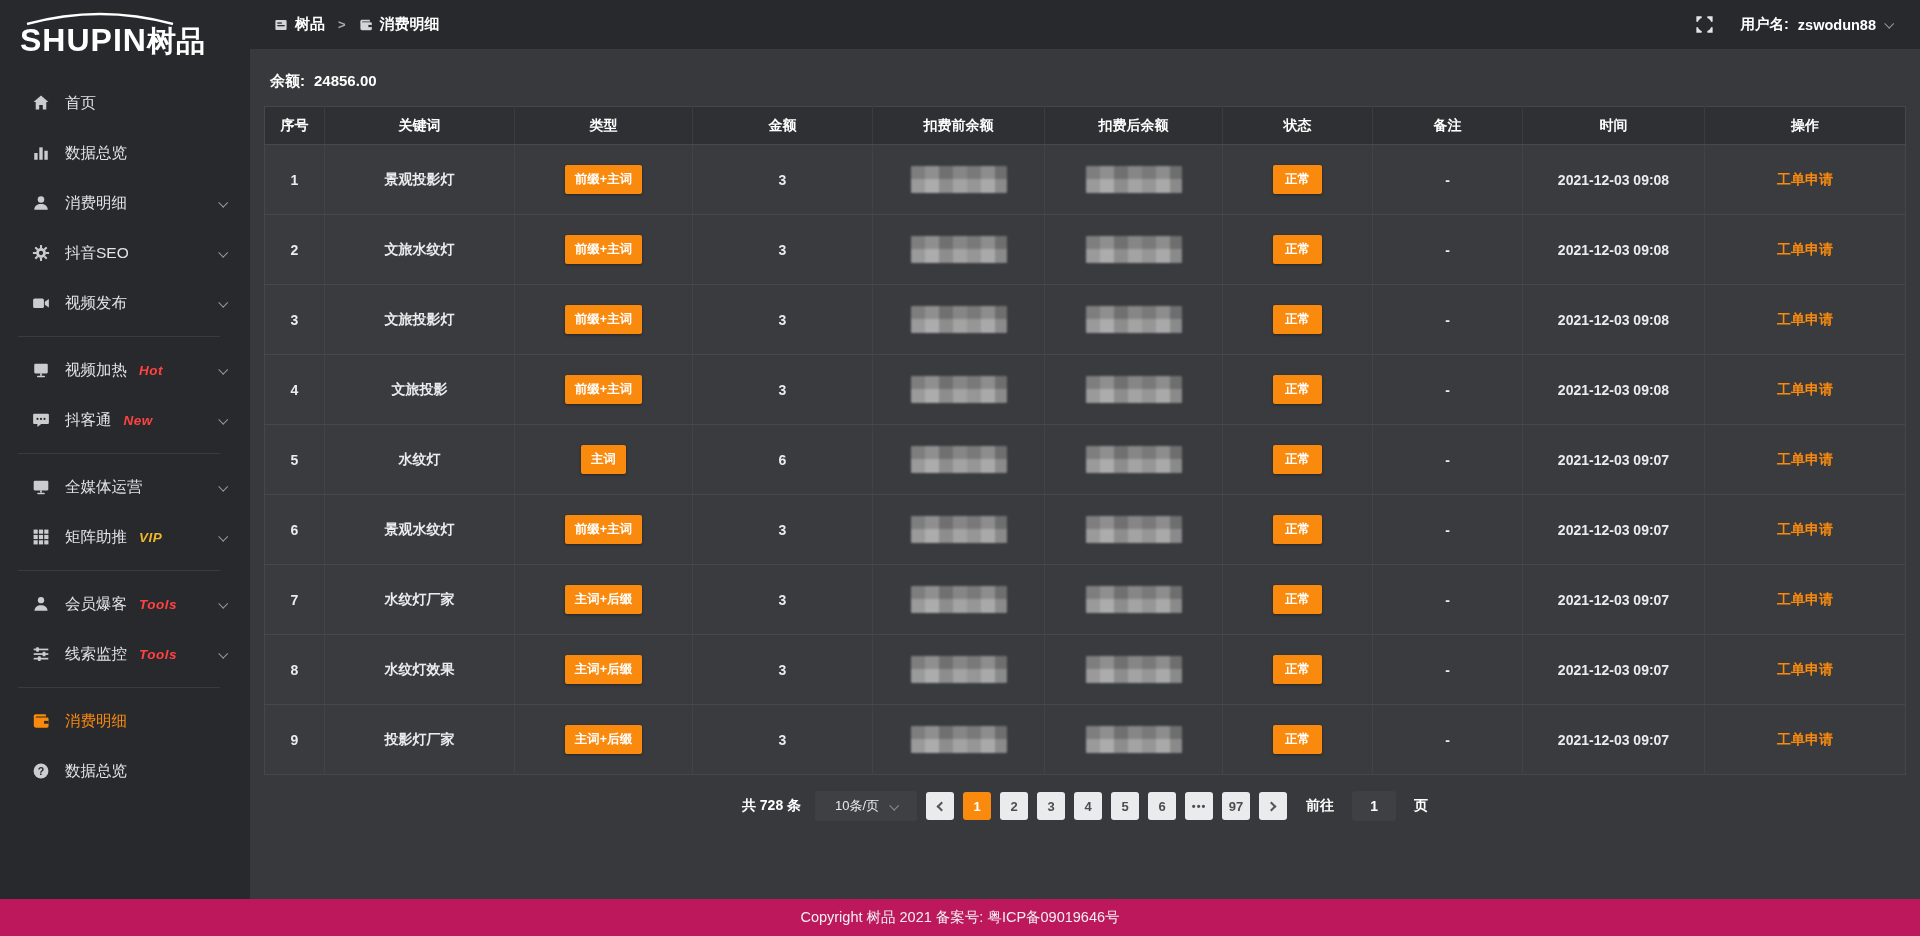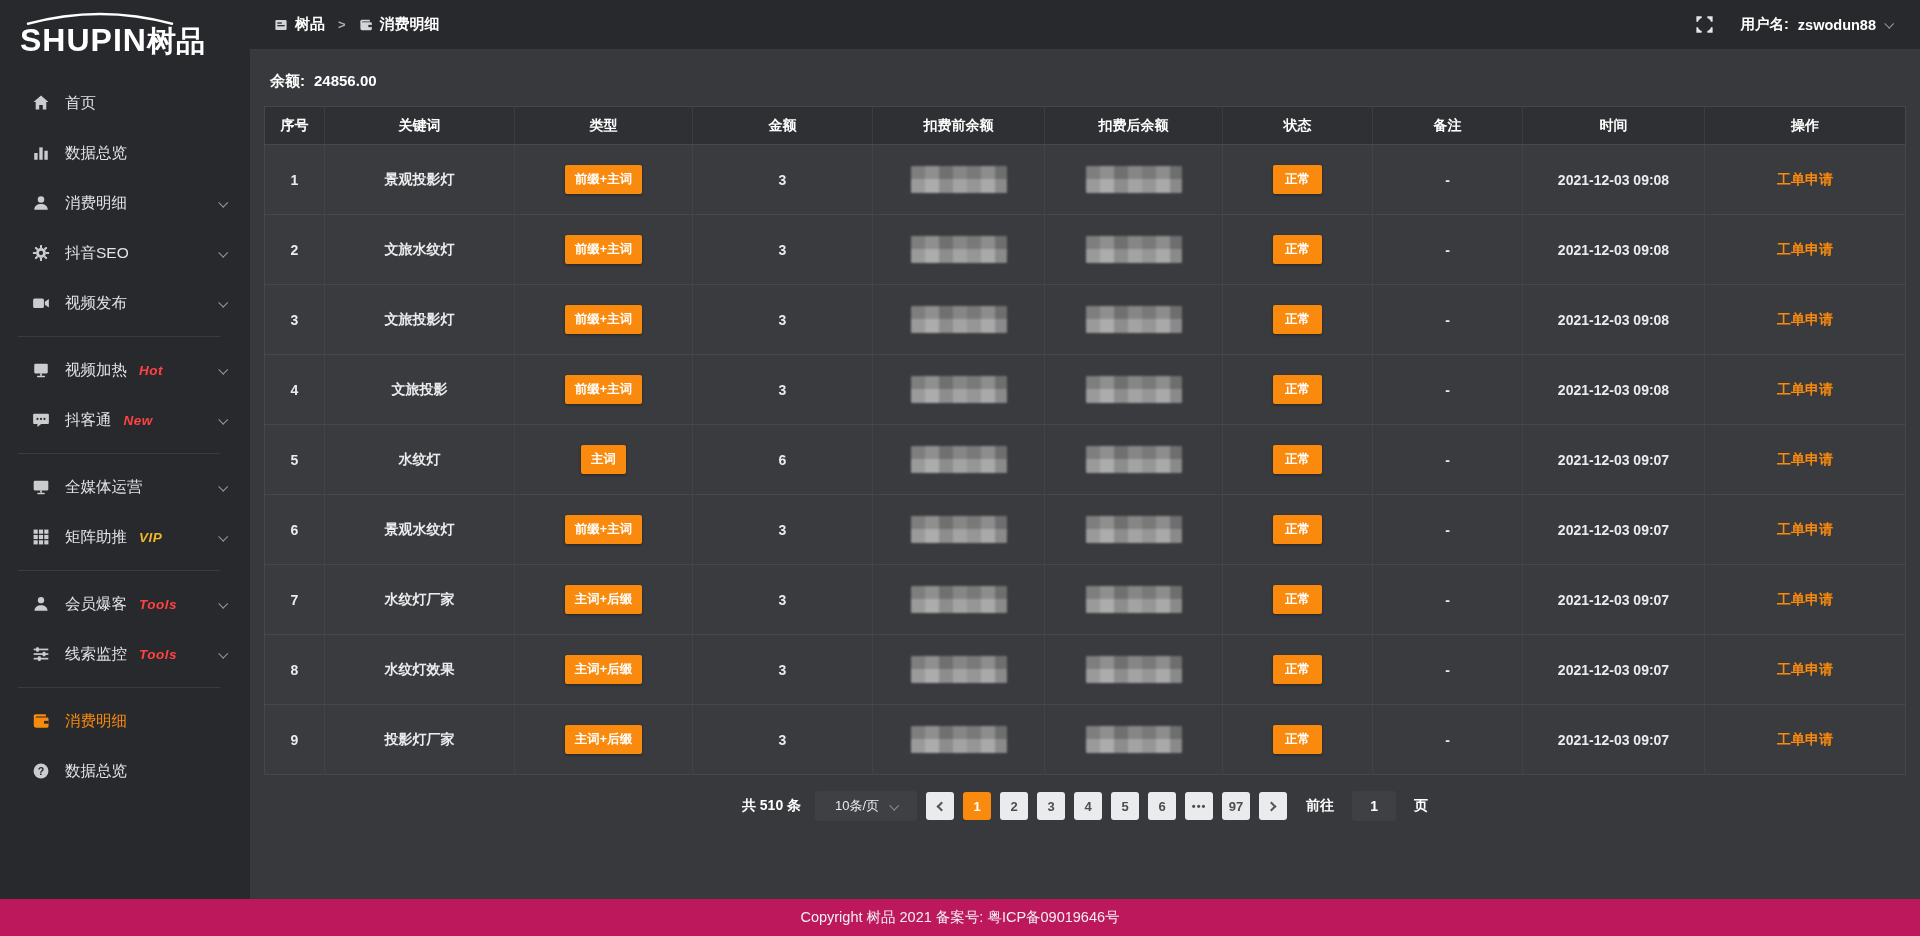--- a/index.html
+++ b/index.html
@@ -440,21 +440,21 @@
               <td><div class="mosaic"></div></td>
               <td><span class="status-badge">正常</span></td>
               <td>-</td>
               <td>2021-12-03 09:07</td>
               <td><a class="action-link">工单申请</a></td>
             </tr>
           </tbody>
       </table>
 
       <div class="pagination">
-        <span class="total">共 510 条</span>
+        <span class="total">共 728 条</span>
         <span class="size-select">
           <span>10条/页</span>
           <span class="caret"></span>
         </span>
         <button class="pg-btn">
             <span class="arrow left"></span>
           </button>
         <span id="page-buttons" style="display:flex;gap:9px">
             <button class="pg-btn active">1</button>
             <button class="pg-btn">2</button>

